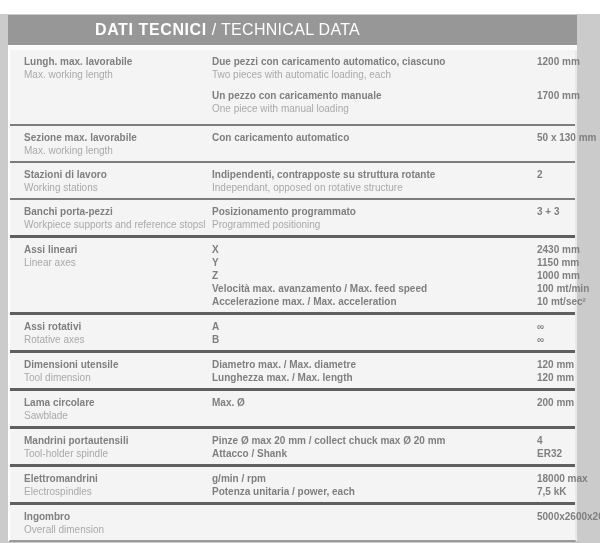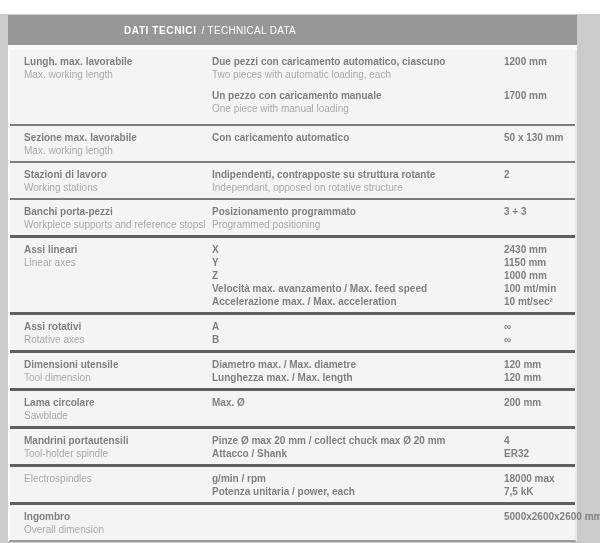--- a/index.html
+++ b/index.html
@@ -1,40 +1,40 @@
 <!DOCTYPE html>
 <html><head>
 <meta charset="utf-8">
 <style>
   * { margin:0; padding:0; box-sizing:border-box; }
   html,body { width:600px; height:543px; background:#ffffff; font-family:"Liberation Sans", sans-serif; overflow:hidden; }
   .page-bg { position:absolute; left:0; top:14px; width:600px; height:529px; background:#cbcbcb; }
   .table-wrap { position:absolute; left:8px; top:15px; width:569px; }
   .header-bar {
     height:30px; background:#979797; color:#ffffff;
-    display:flex; align-items:center; padding-left:116px;
-    font-size:10px; letter-spacing:0.3px; white-space:nowrap;
+    display:flex; align-items:center; padding-left:87px;
+    font-size:16px; letter-spacing:0.3px; white-space:nowrap;
   }
   .header-bold { font-weight:bold; letter-spacing:0.6px; }
   .header-rest { font-weight:normal; margin-left:5px; }
   .header-gap { height:5px; background:#fbfbfb; }
   .table-body {
     background:#f4f4f4;
     border-left:2px solid #ffffff; border-right:2px solid #e9e9e9;
     border-bottom:2px solid #9a9a9a;
   }
   .section { display:flex; padding:5px 0 4px 14px; border-top:2px solid #7c7c7c; }
   .section.first { border-top:none; padding-bottom:9px; }
   .section.heavy { border-top:3px solid #5f5f5f; }
   .col-label { width:188px; flex-shrink:0; }
   .col-entries { flex:1; min-width:0; }
   .entry { display:flex;gap:24px; }
   .entry.spaced { margin-top:8px; }
   .desc { width:268px; flex-shrink:0; }
-  .val { flex:1; }
+  .val { flex:1;margin-left:33px; }
   .it  { font-size:10px; line-height:13px; color:#7f7f7f; font-weight:bold; white-space:nowrap; }
   .en  { font-size:10px; line-height:13px; color:#a9a9a9; font-weight:normal; white-space:nowrap; }
   .val { font-size:10px; line-height:13px; color:#7f7f7f; font-weight:bold; white-space:nowrap; }
 </style>
 </head>
 <body>
 
 <div class="page-bg"></div>
 
 <div class="table-wrap">
@@ -229,20 +229,21 @@
           <div class="desc">
             <div class="it">Attacco / Shank</div>
           </div>
           <div class="val">ER32</div>
         </div>
       </div>
     </div>
 
     <div class="section heavy">
       <div class="col-label">
+        <div class="it">Elettromandrini</div>
         <div class="en">Electrospindles</div>
       </div>
       <div class="col-entries">
         <div class="entry">
           <div class="desc">
             <div class="it">g/min / rpm</div>
           </div>
           <div class="val">18000 max</div>
         </div>
         <div class="entry">

